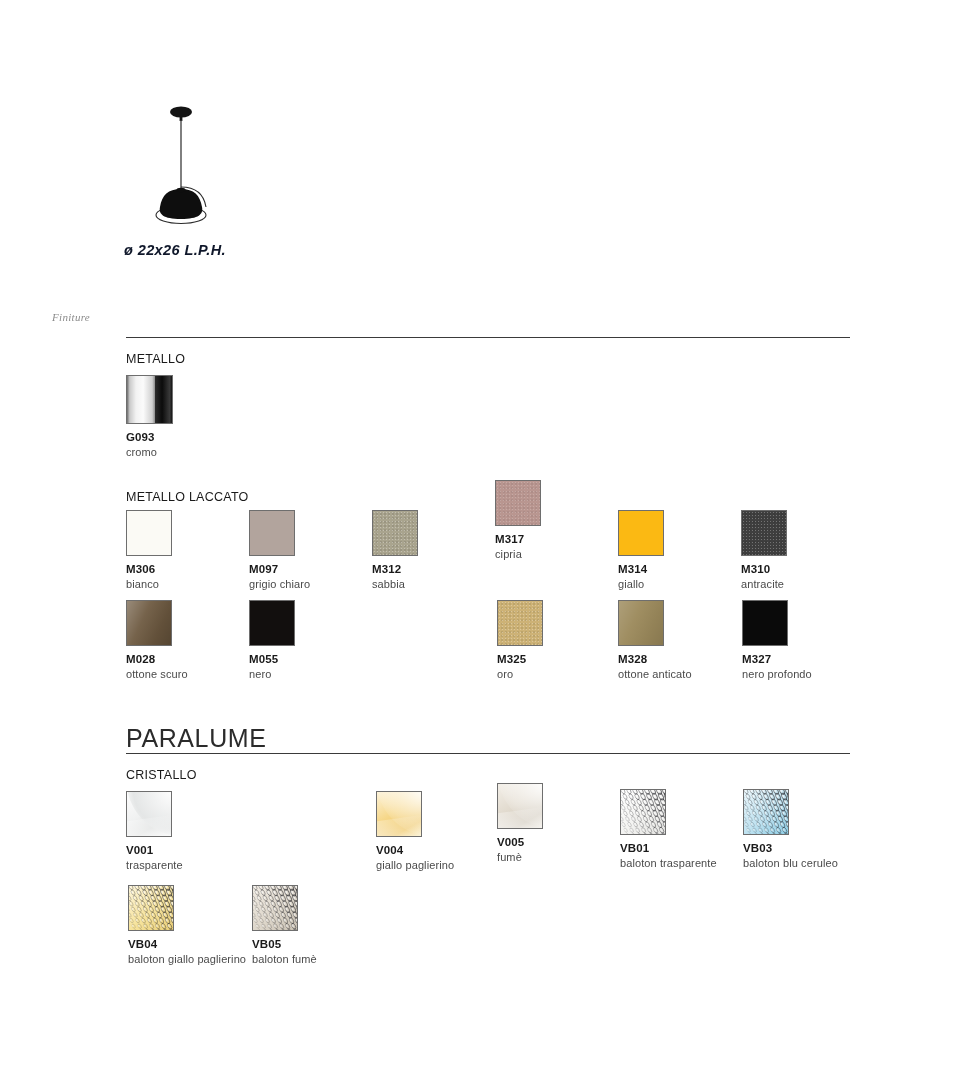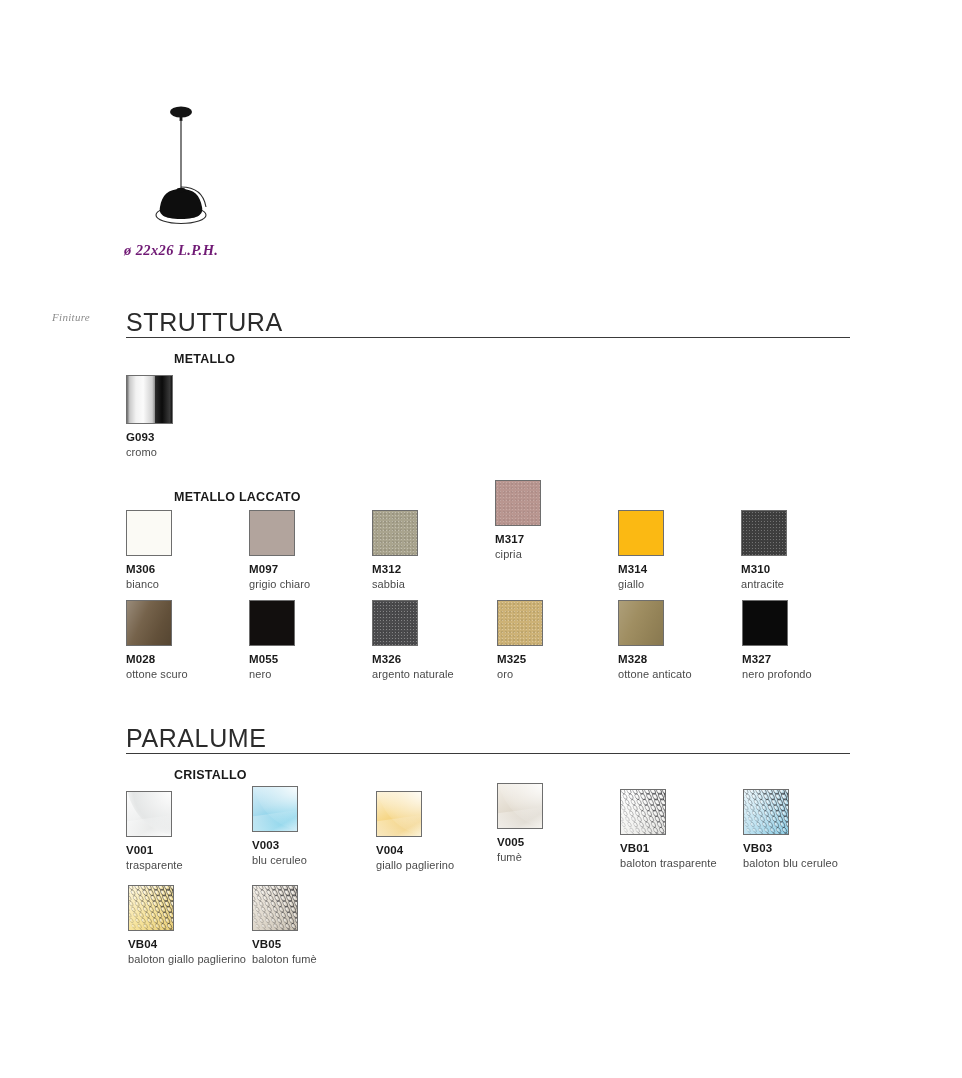--- a/index.html
+++ b/index.html
@@ -7,39 +7,39 @@
     width:962px;height:1078px;background:#ffffff;
     font-family:"Liberation Sans", sans-serif;
     color:#231f20;position:relative;overflow:hidden;
   }
   .page{position:relative;width:962px;height:1078px;}
 
   
   .product{position:absolute;left:118px;top:95px;width:180px;height:175px;}
   .dim{
     position:absolute;left:124px;top:242px;
-    font-family:Liberation Serif, serif;
-    font-style:italic;font-weight:700;font-size:14.5px;letter-spacing:.4px;color:#701a75;
+    font-family:Liberation Sans, sans-serif;
+    font-style:italic;font-weight:700;font-size:14.5px;letter-spacing:.4px;color:#0f172a;
   }
 
   
   .finiture{
     position:absolute;left:52px;top:311px;
     font-family:"Liberation Serif", serif;font-style:italic;
     font-size:11px;color:#8c8c8c;letter-spacing:.3px;
   }
   .sec-title{
     position:absolute;left:126px;
     font-size:25px;font-weight:400;letter-spacing:.6px;color:#2b2b2b;
   }
   .sec-rule{position:absolute;left:126px;width:724px;height:1px;background:#3a3a3a;}
 
   .grp-title{
     position:absolute;left:126px;
-    font-size:12.5px;font-weight:700;letter-spacing:.25px;color:#1a1a1a;margin-left:48px;
+    font-size:12.5px;font-weight:400;letter-spacing:.25px;color:#1a1a1a;
   }
 
   
   .sw{position:absolute;}
   .chip{
     width:46px;height:46px;box-sizing:border-box;
     border:1px solid #6e6e6e;overflow:hidden;position:relative;
   }
   .chip.big{width:47px;height:49px;}
   .code{
@@ -103,21 +103,20 @@
       <ellipse cx="63" cy="120" rx="25" ry="8.5" fill="none" stroke="#2b2b2b" stroke-width="1.1"></ellipse>
       <path d="M63 94 C 76 94 82 100 84 112 C 85.5 119 81 124 63 124 C 45 124 40.5 119 42 112 C 44 100 50 94 63 94 Z" fill="#0e0e0e"></path>
       <path d="M63 92 C 79 92 86 100 88 112" fill="none" stroke="#2b2b2b" stroke-width="1.1"></path>
       <ellipse cx="63" cy="95" rx="4.5" ry="2.2" fill="#0e0e0e"></ellipse>
     </svg>
   </div>
   <div class="dim">ø 22x26 L.P.H.</div>
 
   <div class="finiture">Finiture</div>
 
-  <div class="sec-title" style="top:308px">STRUTTURA</div>
   <div class="sec-rule" style="top:337px"></div>
 
   <div class="grp-title" style="top:352px">METALLO</div>
 
   <div class="sw" style="left:126px;top:375px">
     <div class="chip big">
         <div class="chrome"></div>
       </div>
     <div class="code">G093</div>
     <div class="name">cromo</div>
@@ -178,28 +177,20 @@
       </div>
     <div class="code">M028</div>
     <div class="name">ottone scuro</div>
   </div>
   <div class="sw" style="left:249px;top:600px">
     <div class="chip">
         <div class="fill" style="background:#120f0e"></div>
       </div>
     <div class="code">M055</div>
     <div class="name">nero</div>
-  </div>
-  <div class="sw" style="left:372px;top:600px">
-    <div class="chip">
-        <div class="fill" style="background:#4b4b4d"></div>
-        <div class="grain" style="opacity:.6"></div>
-      </div>
-    <div class="code">M326</div>
-    <div class="name">argento naturale</div>
   </div>
   <div class="sw" style="left:497px;top:600px">
     <div class="chip">
         <div class="fill" style="background:#cdb276"></div>
         <div class="grain" style="opacity:.5"></div>
       </div>
     <div class="code">M325</div>
     <div class="name">oro</div>
   </div>
   <div class="sw" style="left:618px;top:600px">
@@ -225,31 +216,20 @@
   <div class="sw" style="left:126px;top:791px">
     <div class="chip">
       <div class="glass">
           <div class="body" style="background:linear-gradient(150deg,#fdfdfd 0%,#f0f1f1 45%,#dcdedd 72%,#f7f8f8 100%)"></div>
       <div class="curve" style="background:radial-gradient(circle at 85% 20%, #ffffff 0%, #e4e6e6 60%, rgba(255,255,255,0) 75%)"></div>
       <div class="hilite"></div>
         </div>
     </div>
     <div class="code">V001</div>
     <div class="name">trasparente</div>
-  </div>
-  <div class="sw" style="left:252px;top:786px">
-    <div class="chip">
-      <div class="glass">
-          <div class="body" style="background:linear-gradient(150deg,#d7eef8 0%,#aadcee 40%,#63c6e4 78%,#bfe6f4 100%)"></div>
-      <div class="curve" style="background:radial-gradient(circle at 88% 18%, #ffffff 0%, rgba(255,255,255,.25) 55%, rgba(255,255,255,0) 72%)"></div>
-      <div class="hilite" style="background:linear-gradient(20deg,rgba(255,255,255,.8),rgba(255,255,255,0))"></div>
-        </div>
-    </div>
-    <div class="code">V003</div>
-    <div class="name">blu ceruleo</div>
   </div>
   <div class="sw" style="left:376px;top:791px">
     <div class="chip">
       <div class="glass">
           <div class="body" style="background:linear-gradient(150deg,#fdf3da 0%,#f7d98e 42%,#eec35c 78%,#fbeec4 100%)"></div>
       <div class="curve" style="background:radial-gradient(circle at 88% 18%, #ffffff 0%, rgba(255,255,255,.3) 55%, rgba(255,255,255,0) 72%)"></div>
       <div class="hilite" style="background:linear-gradient(20deg,rgba(255,255,255,.85),rgba(255,255,255,0))"></div>
         </div>
     </div>
     <div class="code">V004</div>

